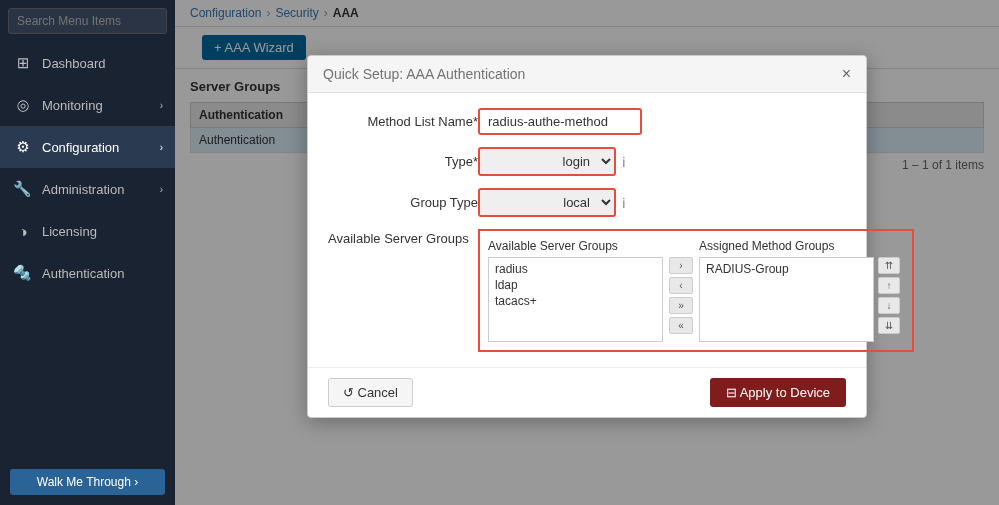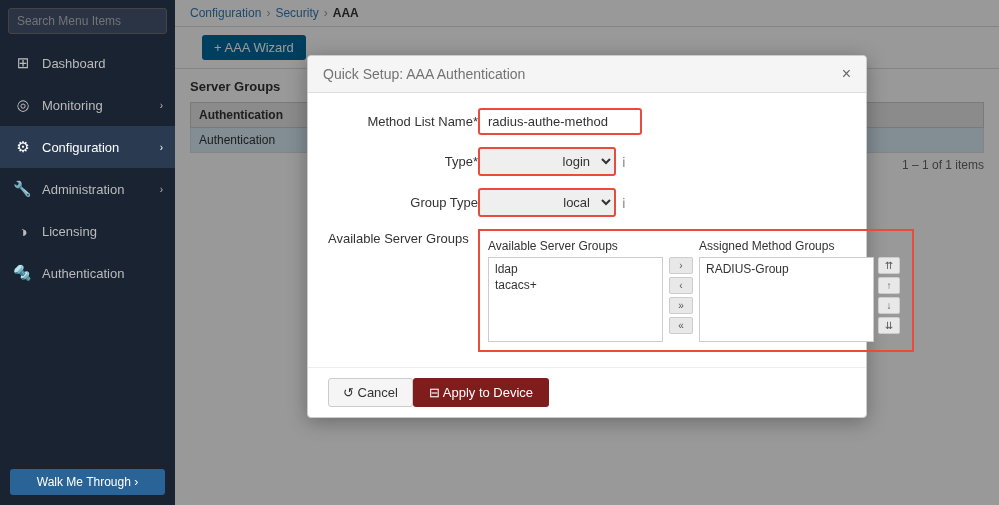--- a/index.html
+++ b/index.html
@@ -295,20 +295,21 @@
       padding: 2px 5px;
       color: #555;
       width: 22px;
       text-align: center;
     }
 
     
     .modal-footer {
       padding: 10px 20px;
       display: flex;
+      justify-content: space-between;
       border-top: 1px solid #eee;
     }
     .btn-cancel {
       background: #f5f5f5;
       border: 1px solid #ccc;
       padding: 6px 14px;
       border-radius: 3px;
       cursor: pointer;
       font-size: 13px;
       color: #333;
@@ -462,20 +463,21 @@
           </div>
         </div>
 
         <div class="groups-full-wrap">
           <span class="groups-label-container">Available Server Groups</span>
           <div style="border: 2px solid #e74c3c; padding: 8px; display: flex; gap: 0; align-items: flex-start;">
 
             <div class="group-box-wrap">
               <div class="group-box-label">Available Server Groups</div>
               <div class="group-box">
+                <div class="item">radius</div>
                 <div class="item">ldap</div>
                 <div class="item">tacacs+</div>
               </div>
             </div>
 
             <div class="transfer-buttons">
               <button class="transfer-btn">›</button>
               <button class="transfer-btn">‹</button>
               <button class="transfer-btn">»</button>
               <button class="transfer-btn">«</button>

